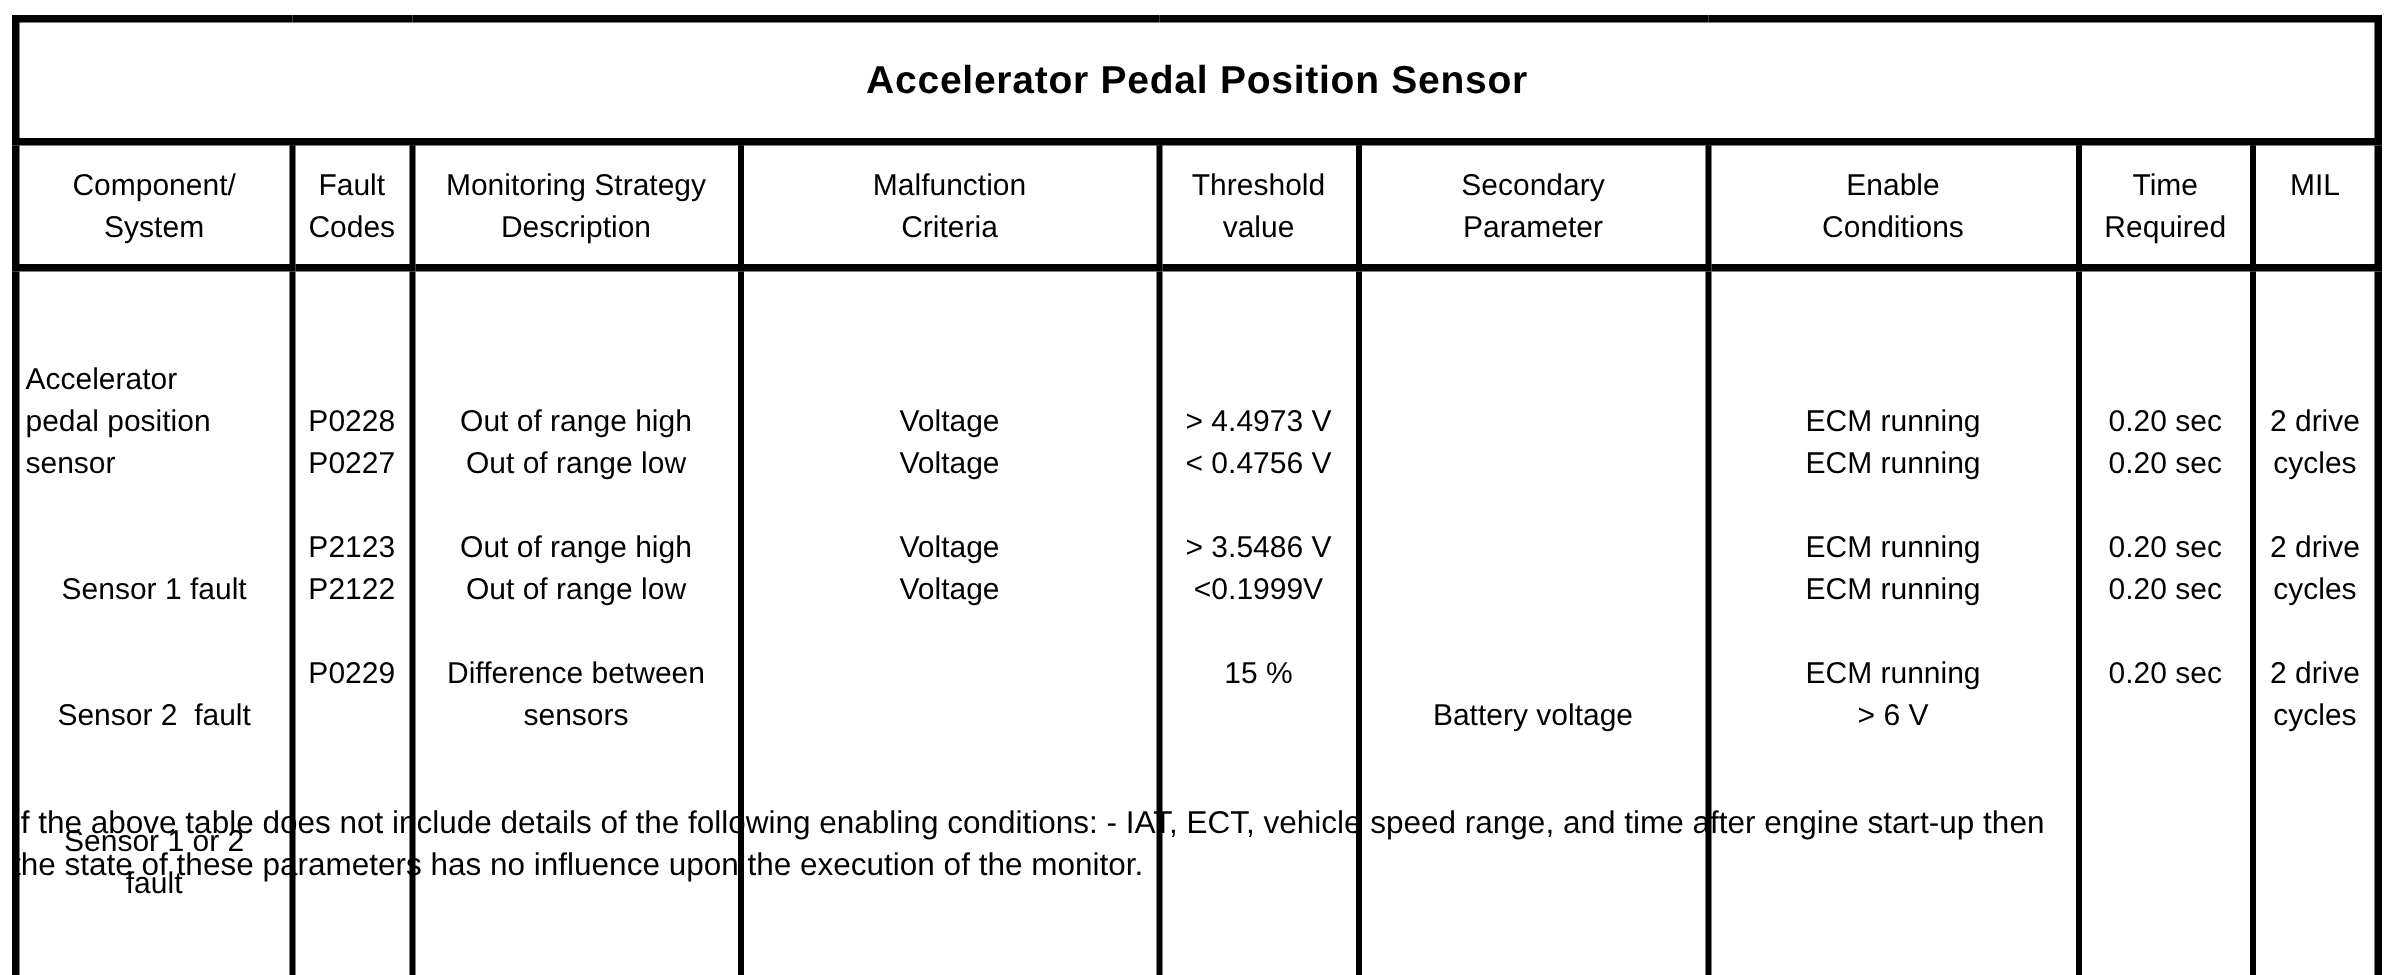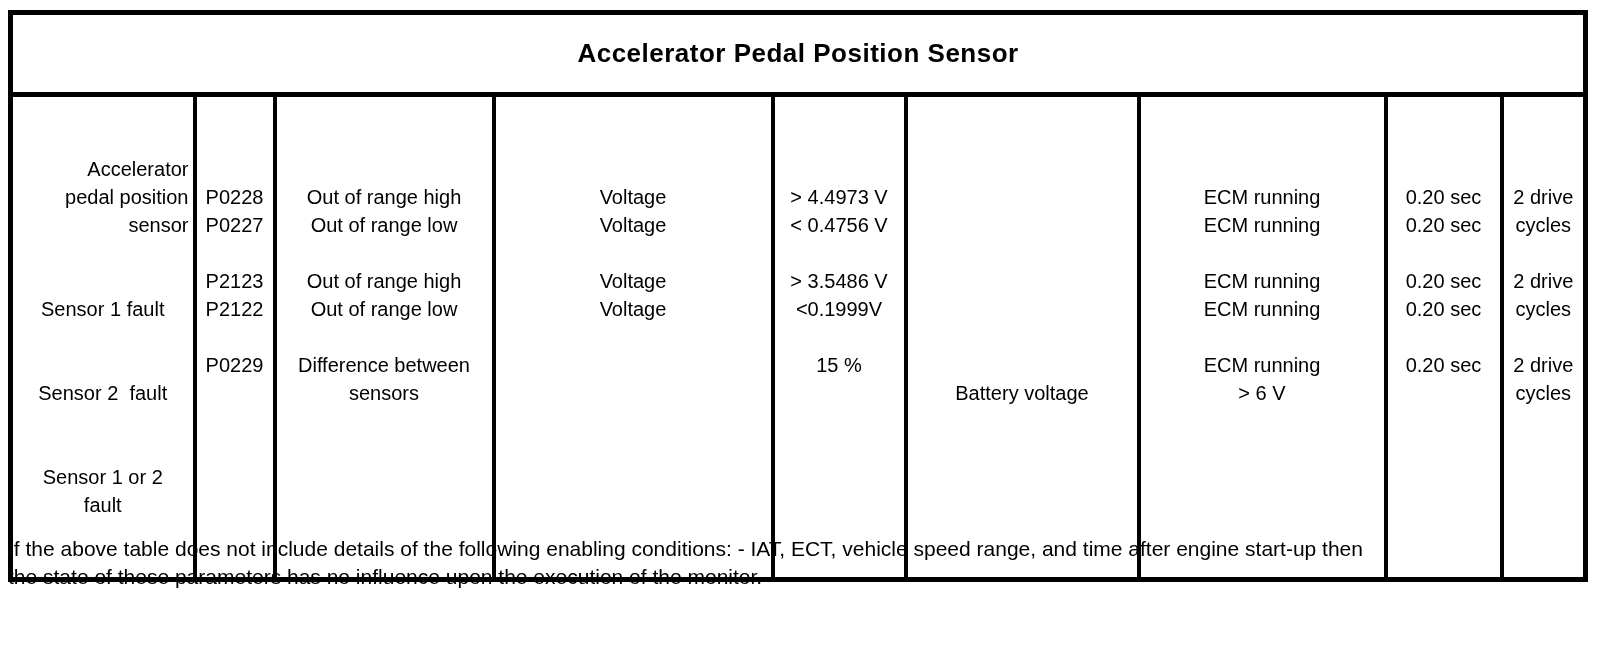--- a/index.html
+++ b/index.html
@@ -47,21 +47,21 @@
   tr.body-row td {
     height: 342px;
     font-size: 20px;
     line-height: 28px;
     vertical-align: top;
     text-align: center;
     white-space: pre-wrap;
     padding: 2px 4px;
   }
   td.cell-component { padding: 2px 6px 2px 4px; }
-  .center-block { text-align: right; white-space: pre-wrap; }
+  .center-block { text-align: left; white-space: pre-wrap; }
   .right-block  { text-align: center;  white-space: pre-wrap; }
 
   .footnote {
     position: absolute;
     left: 8px; top: 535px;
     width: 1584px;
     font-size: 21px;
     line-height: 28px;
     white-space: pre-line;
     text-align: left;
@@ -81,20 +81,39 @@
       <col style="width:133px">
       <col style="width:233px">
       <col style="width:247px">
       <col style="width:116px">
       <col style="width:84px">
     </colgroup>
     <thead>
       <tr class="title-row">
         <th colspan="9">Accelerator Pedal Position Sensor</th>
       </tr>
+      <tr class="header-row">
+        <th>Component/
+System</th>
+        <th>Fault
+Codes</th>
+        <th>Monitoring Strategy
+Description</th>
+        <th>Malfunction
+Criteria</th>
+        <th>Threshold
+value</th>
+        <th>Secondary
+Parameter</th>
+        <th>Enable
+Conditions</th>
+        <th>Time
+Required</th>
+        <th>MIL</th>
+      </tr>
     </thead>
     <tbody>
       <tr class="body-row">
         <td class="cell-component">
           <div class="center-block">Accelerator
 pedal position
 sensor</div>
           <div class="right-block">Sensor 1 fault
 
 

